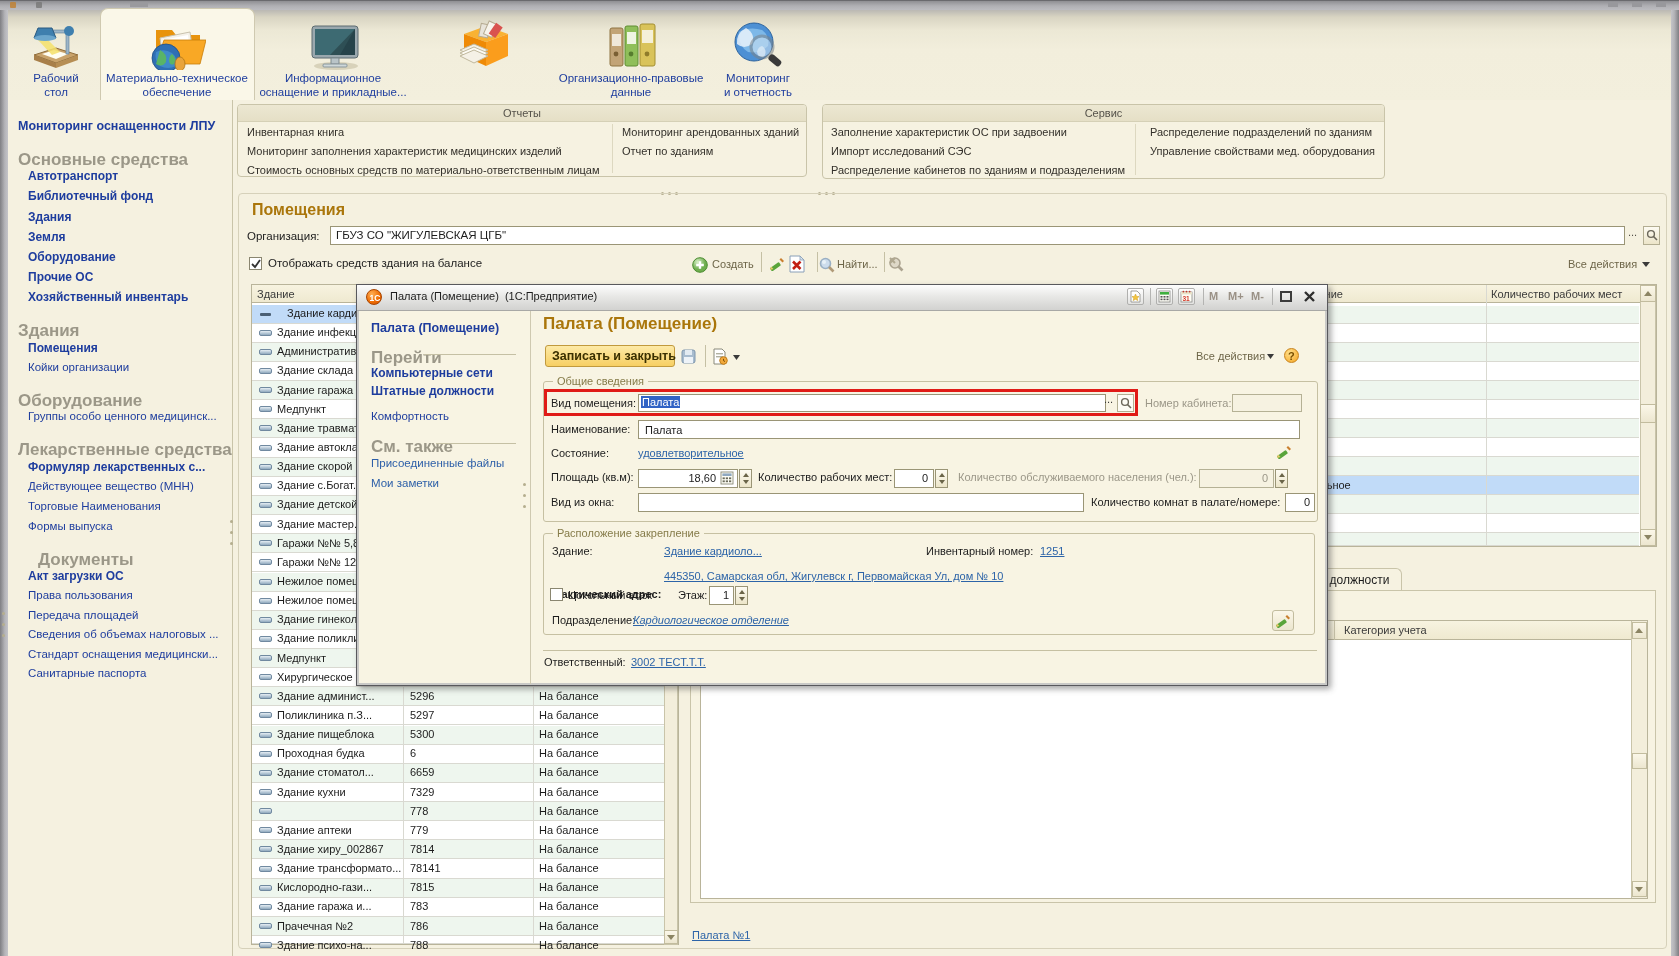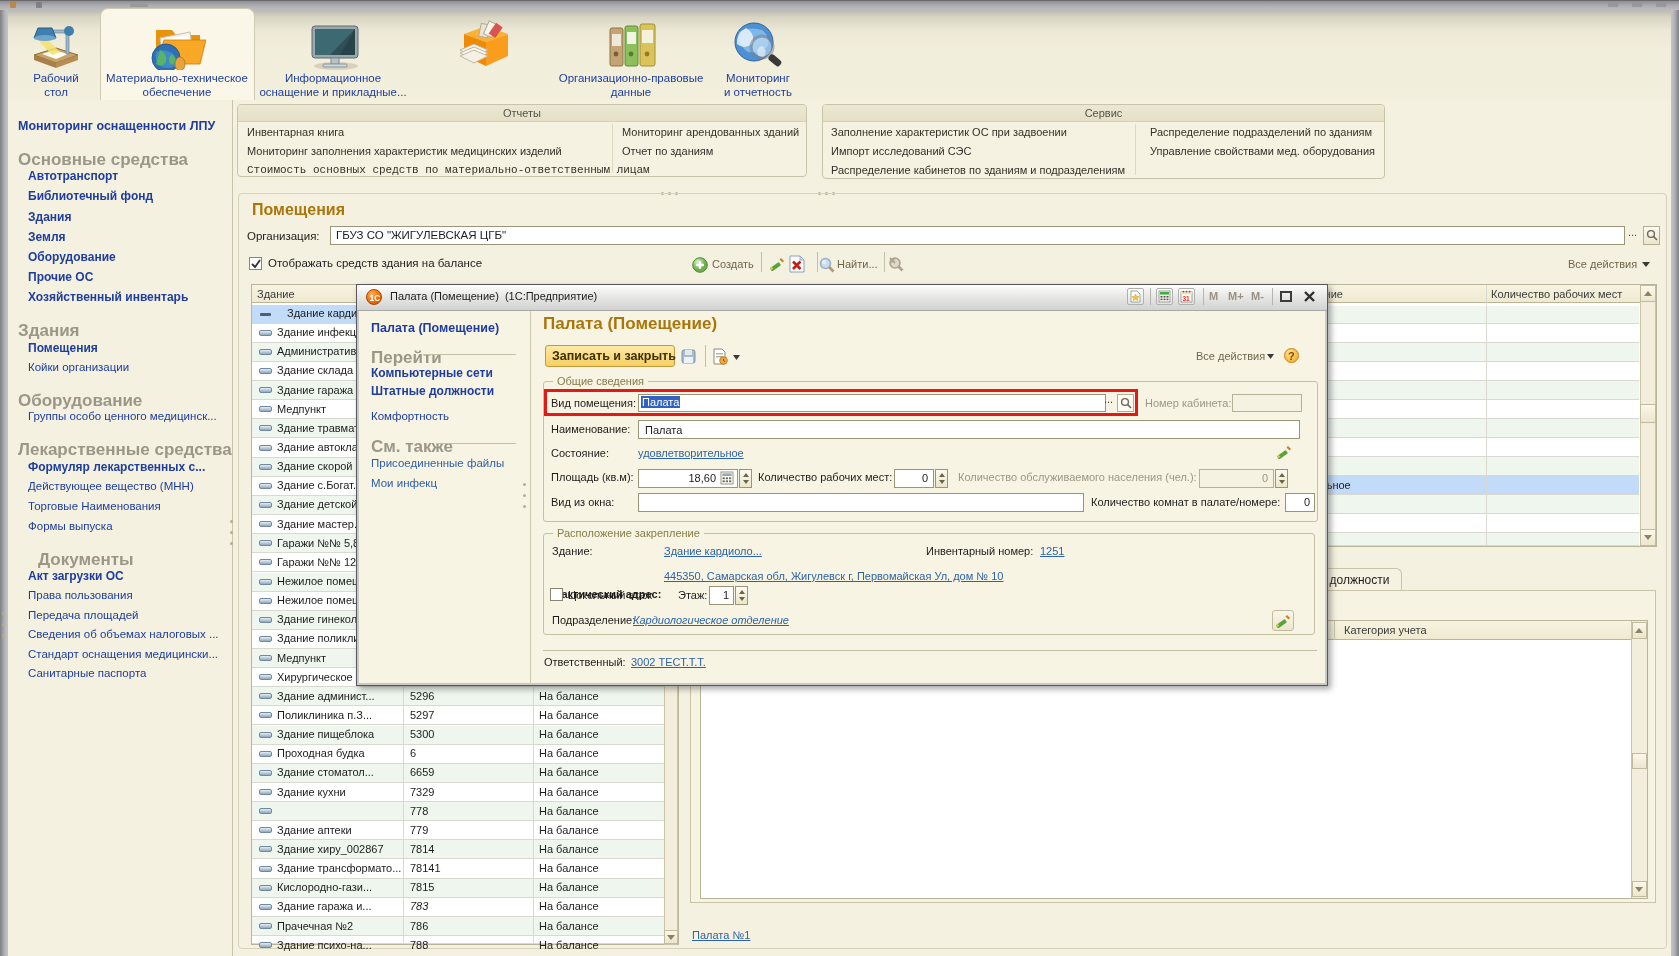--- a/index.html
+++ b/index.html
@@ -145,21 +145,21 @@
 <div class="a dots-v" style="left:2px;top:612px;">
       <span></span>
       <span></span>
       <span></span>
     </div>
 <div class="a" style="left:237px;top:104px;width:570px;height:73px;background:#f6f2e1;border:1px solid #c9c4a9;border-radius:4px;"></div>
     <div class="a" style="left:238px;top:105px;width:568px;height:17px;background:linear-gradient(180deg,#ece7d2,#e5dfc6);border-bottom:1px solid #d5d0b6;border-radius:3px 3px 0 0;text-align:center;color:#55524a;line-height:17px;">Отчеты</div>
     <div class="a vsep" style="left:612px;top:124px;height:49px;background:#ddd8c0;"></div>
     <div class="a" style="left:247px;top:126px;white-space:nowrap;color:#33302a;">Инвентарная книга</div>
     <div class="a" style="left:247px;top:145px;white-space:nowrap;color:#33302a;">Мониторинг заполнения характеристик медицинских изделий</div>
-    <div class="a" style="left:247px;top:164px;white-space:nowrap;color:#33302a;font-family:Liberation Mono, monospace;">Стоимость основных средств по материально-ответственным лицам</div>
+    <div class="a" style="left:247px;top:164px;white-space:nowrap;color:#33302a;">Стоимость основных средств по материально-ответственным лицам</div>
     <div class="a" style="left:622px;top:126px;white-space:nowrap;color:#33302a;">Мониторинг арендованных зданий</div>
     <div class="a" style="left:622px;top:145px;white-space:nowrap;color:#33302a;">Отчет по зданиям</div>
 <div class="a" style="left:822px;top:104px;width:563px;height:75px;background:#f6f2e1;border:1px solid #c9c4a9;border-radius:4px;"></div>
     <div class="a" style="left:823px;top:105px;width:561px;height:17px;background:linear-gradient(180deg,#ece7d2,#e5dfc6);border-bottom:1px solid #d5d0b6;border-radius:3px 3px 0 0;text-align:center;color:#55524a;line-height:17px;">Сервис</div>
     <div class="a vsep" style="left:1135px;top:124px;height:51px;background:#ddd8c0;"></div>
     <div class="a" style="left:831px;top:126px;white-space:nowrap;color:#33302a;">Заполнение характеристик ОС при задвоении</div>
     <div class="a" style="left:831px;top:145px;white-space:nowrap;color:#33302a;">Импорт исследований СЭС</div>
     <div class="a" style="left:831px;top:164px;white-space:nowrap;color:#33302a;">Распределение кабинетов по зданиям и подразделениям</div>
     <div class="a" style="left:1150px;top:126px;white-space:nowrap;color:#33302a;">Распределение подразделений по зданиям</div>
     <div class="a" style="left:1150px;top:145px;white-space:nowrap;color:#33302a;">Управление свойствами мед. оборудования</div>
@@ -334,21 +334,21 @@
 <div class="a" style="left:410px;top:862.1px;">78141</div>
 <div class="a" style="left:539px;top:862.1px;">На балансе</div>
 <div class="a" style="left:252px;top:878.7px;width:426px;height:19.1px;background:#eef6ee;border-bottom:1px solid #d9d9d1;"></div>
 <div class="row-icon" style="left:259px;top:884.7px;"></div>
 <div class="a" style="left:277px;top:881.2px;white-space:nowrap;">Кислородно-гази...</div>
 <div class="a" style="left:410px;top:881.2px;">7815</div>
 <div class="a" style="left:539px;top:881.2px;">На балансе</div>
 <div class="a" style="left:252px;top:897.8px;width:426px;height:19.1px;background:#ffffff;border-bottom:1px solid #d9d9d1;"></div>
 <div class="row-icon" style="left:259px;top:903.8px;"></div>
 <div class="a" style="left:277px;top:900.3px;white-space:nowrap;">Здание гаража и...</div>
-<div class="a" style="left:410px;top:900.3px;font-style:italic;">783</div>
+<div class="a" style="left:410px;top:900.3px;">783</div>
 <div class="a" style="left:539px;top:900.3px;">На балансе</div>
 <div class="a" style="left:252px;top:917.0px;width:426px;height:19.1px;background:#eef6ee;border-bottom:1px solid #d9d9d1;"></div>
 <div class="row-icon" style="left:259px;top:923.0px;"></div>
 <div class="a" style="left:277px;top:919.5px;white-space:nowrap;">Прачечная №2</div>
 <div class="a" style="left:410px;top:919.5px;">786</div>
 <div class="a" style="left:539px;top:919.5px;">На балансе</div>
 <div class="a" style="left:252px;top:936.1px;width:426px;height:7.9px;background:#ffffff;border-bottom:1px solid #d9d9d1;"></div>
 <div class="row-icon" style="left:259px;top:942.1px;"></div>
 <div class="a" style="left:277px;top:938.6px;white-space:nowrap;">Здание психо-на...</div>
 <div class="a" style="left:410px;top:938.6px;">788</div>
@@ -444,21 +444,21 @@
 <div class="a" style="left:530px;top:311px;width:1px;height:373px;background:#cfc9b0;z-index:11;"></div>
 <div class="a bold blue" style="left:371px;top:321px;font-size:12.5px;z-index:11;">Палата (Помещение)</div>
 <div class="a gray" style="left:371px;top:348px;z-index:11;">Перейти</div>
 <div class="a" style="left:424px;top:354px;width:92px;height:1px;background:#c5c0a4;z-index:11;"></div>
 <div class="a bold blue" style="left:371px;top:366px;z-index:11;">Компьютерные сети</div>
 <div class="a bold blue" style="left:371px;top:384px;z-index:11;">Штатные должности</div>
 <div class="a blue" style="left:371px;top:410px;z-index:11;">Комфортность</div>
 <div class="a gray" style="left:371px;top:437px;z-index:11;">См. также</div>
 <div class="a" style="left:436px;top:443px;width:80px;height:1px;background:#c5c0a4;z-index:11;"></div>
 <div class="a blue" style="left:371px;top:457px;z-index:11;font-weight:normal;color:#2d5fa8;">Присоединенные файлы</div>
-<div class="a blue" style="left:371px;top:477px;z-index:11;font-weight:normal;color:#2d5fa8;">Мои инфекц</div>
+<div class="a blue" style="left:371px;top:477px;z-index:11;font-weight:normal;color:#2d5fa8;">Мои заметки</div>
 <div class="a dots-v" style="left:523px;top:483px;z-index:11;">
       <span></span>
       <span></span>
       <span></span>
     </div>
 <div class="a hdr-orange" style="left:543px;top:314px;font-size:17px;z-index:11;">Палата (Помещение)</div>
 <div class="a" style="left:545px;top:345px;width:130px;height:22px;background:linear-gradient(180deg,#fdeaa7,#f7cf63);border:1px solid #c19a3d;border-radius:3px;z-index:11;"></div>
 <div class="a bold" style="left:552px;top:349px;color:#3a3000;font-size:12.5px;z-index:11;">Записать и закрыть</div>
 <svg class="a" style="left:681px;top:349px;z-index:12" width="15" height="15" viewBox="0 0 15 15">
       <rect x="1" y="1" width="13" height="13" rx="2" fill="#a8bccf" stroke="#7e96ad"></rect>

